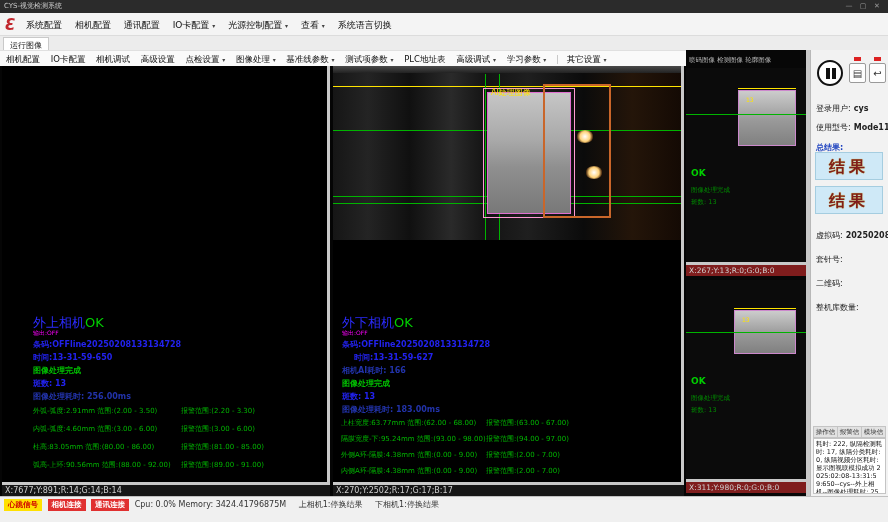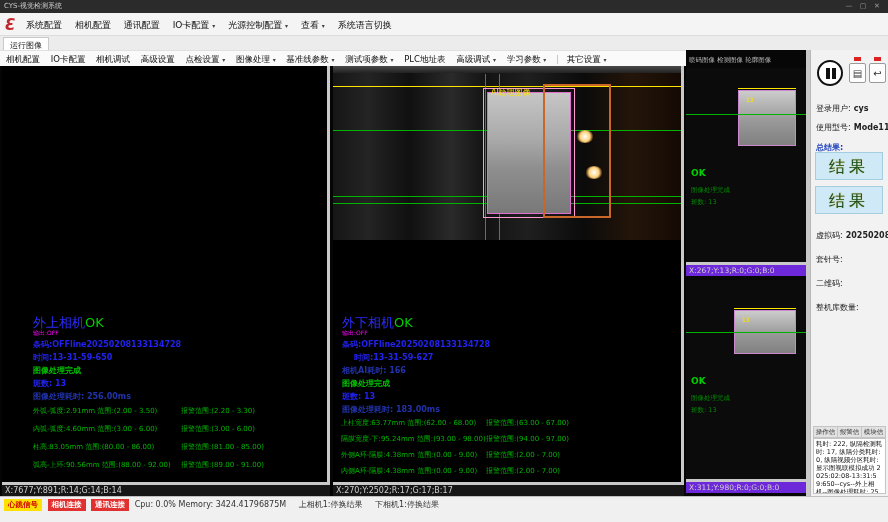--- a/index.html
+++ b/index.html
@@ -70,21 +70,21 @@
   .malarm { position:absolute; top:0; }
   .bv0 .malarm { left:148px; } .bv1 .malarm { left:145px; }
 
   
   .thumbcol { position:absolute; left:686px; top:50px; width:124px; height:446px; background:#070707; }
   .thumbcol .colscroll { position:absolute; right:0; top:0; bottom:0; width:4px; background:#c9c9c9; }
   .thdr { position:absolute; left:3px; top:6px; font-size:6.5px; color:#b8b8b8; white-space:nowrap; }
   .thumb { position:absolute; left:0; width:120px; background:#0b0b0b; }
   .t1 { top:18px; height:208px; } .t2 { top:230px; height:213px; }
   .tscene { position:absolute; left:0; right:0; top:0; bottom:14px; overflow:hidden; }
-  .tcap { position:absolute; left:0; right:0; bottom:0; height:14px; background:#6d28d9; color:#cfcfcf;
+  .tcap { position:absolute; left:0; right:0; bottom:0; height:14px; background:#7f1d1d; color:#cfcfcf;
           font-size:7.5px; line-height:11px; padding-left:3px; border-top:3px solid #c9c9c9; }
   .tprod { position:absolute; background:linear-gradient(180deg,#cccccc,#999999 55%,#808080);
            border:1px solid #cc88cc; }
   .tok { position:absolute; font-size:9px; font-weight:bold; color:#00d000; }
   .tdim { position:absolute; font-size:6.5px; color:#008a00; white-space:nowrap; }
   .tyellow { position:absolute; font-size:6px; color:#ffe400; white-space:nowrap; }
 
   
   .sidebar { position:absolute; left:810px; top:50px; width:78px; height:446px; background:#f2f2f2;
              border-left:1px solid #b8b8b8; font-size:8px; color:#222; }
@@ -94,21 +94,21 @@
   .pausebtn .b1 { left:7px; } .pausebtn .b2 { left:13px; }
   .sqbtn { position:absolute; top:13px; width:17px; height:20px; border:1px solid #9a9a9a; background:#fdfdfd;
            text-align:center; font-size:10px; line-height:19px; color:#333; cursor:pointer; border-radius:2px; }
   .sq1 { left:38px; } .sq2 { left:58px; }
   .ind { position:absolute; top:7px; width:7px; height:4px; background:#d22; }
   .i1 { left:43px; } .i2 { left:63px; }
   .sfield { position:absolute; left:5px; white-space:nowrap; }
   .sval { font-weight:bold; margin-left:3px; }
   .stotal { color:#1a3fbf; font-weight:bold; }
   .resbox { position:absolute; left:4px; width:68px; height:28px; background:#cfe9f7; border:1px solid #a5cde0;
-            color:#14532d; font-size:16px; font-weight:normal; text-align:center; line-height:27px;
+            color:#7f1d1d; font-size:16px; font-weight:bold; text-align:center; line-height:27px;
             letter-spacing:4px; text-shadow:0 0 1px #c8a000; }
   .infotabs { position:absolute; left:2px; right:2px; top:376px; height:12px; background:#e2e2e2;
               border:1px solid #c4c4c4; font-size:6.5px; color:#333; display:flex; }
   .infotabs span { flex:1; text-align:center; line-height:11px; cursor:pointer; border-right:1px solid #c4c4c4; }
   .infotabs span:last-child { border-right:none; }
   .infobody { position:absolute; left:2px; right:2px; top:388px; height:56px; background:#ffffff;
               border:1px solid #c4c4c4; font-size:6.5px; line-height:8px; color:#111; padding:1px 2px;
               overflow:hidden; word-break:break-all; }
 
   

